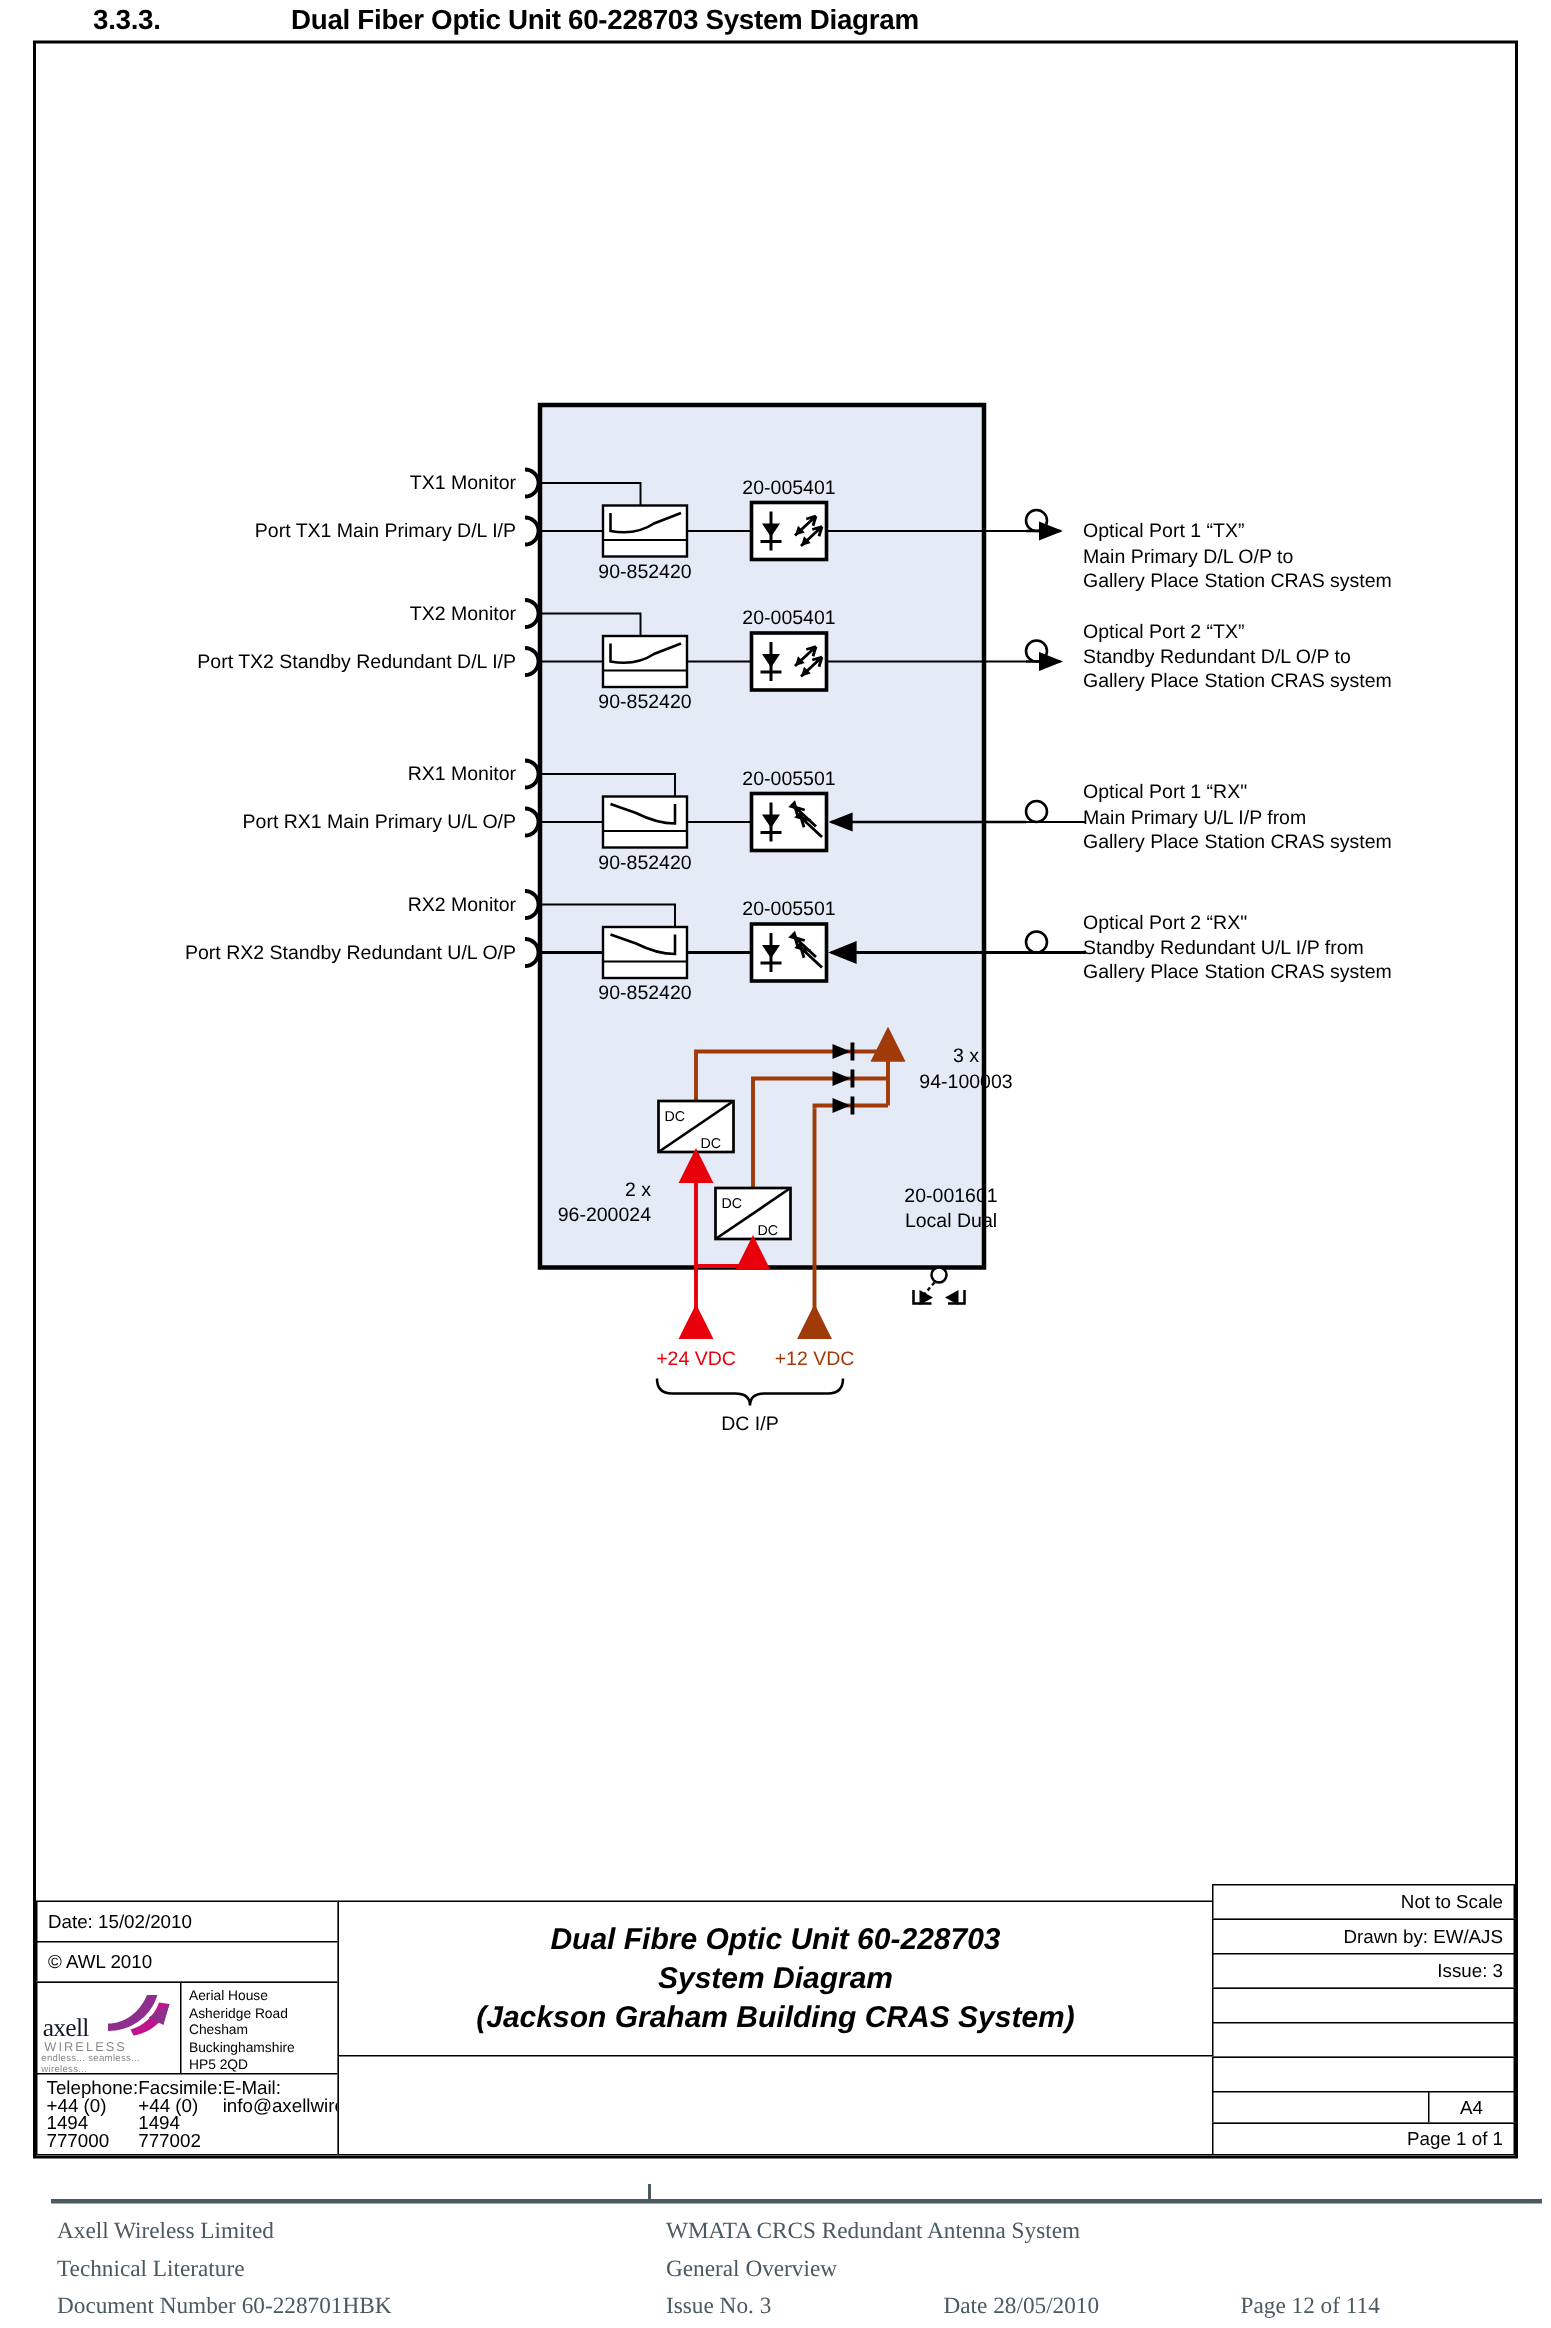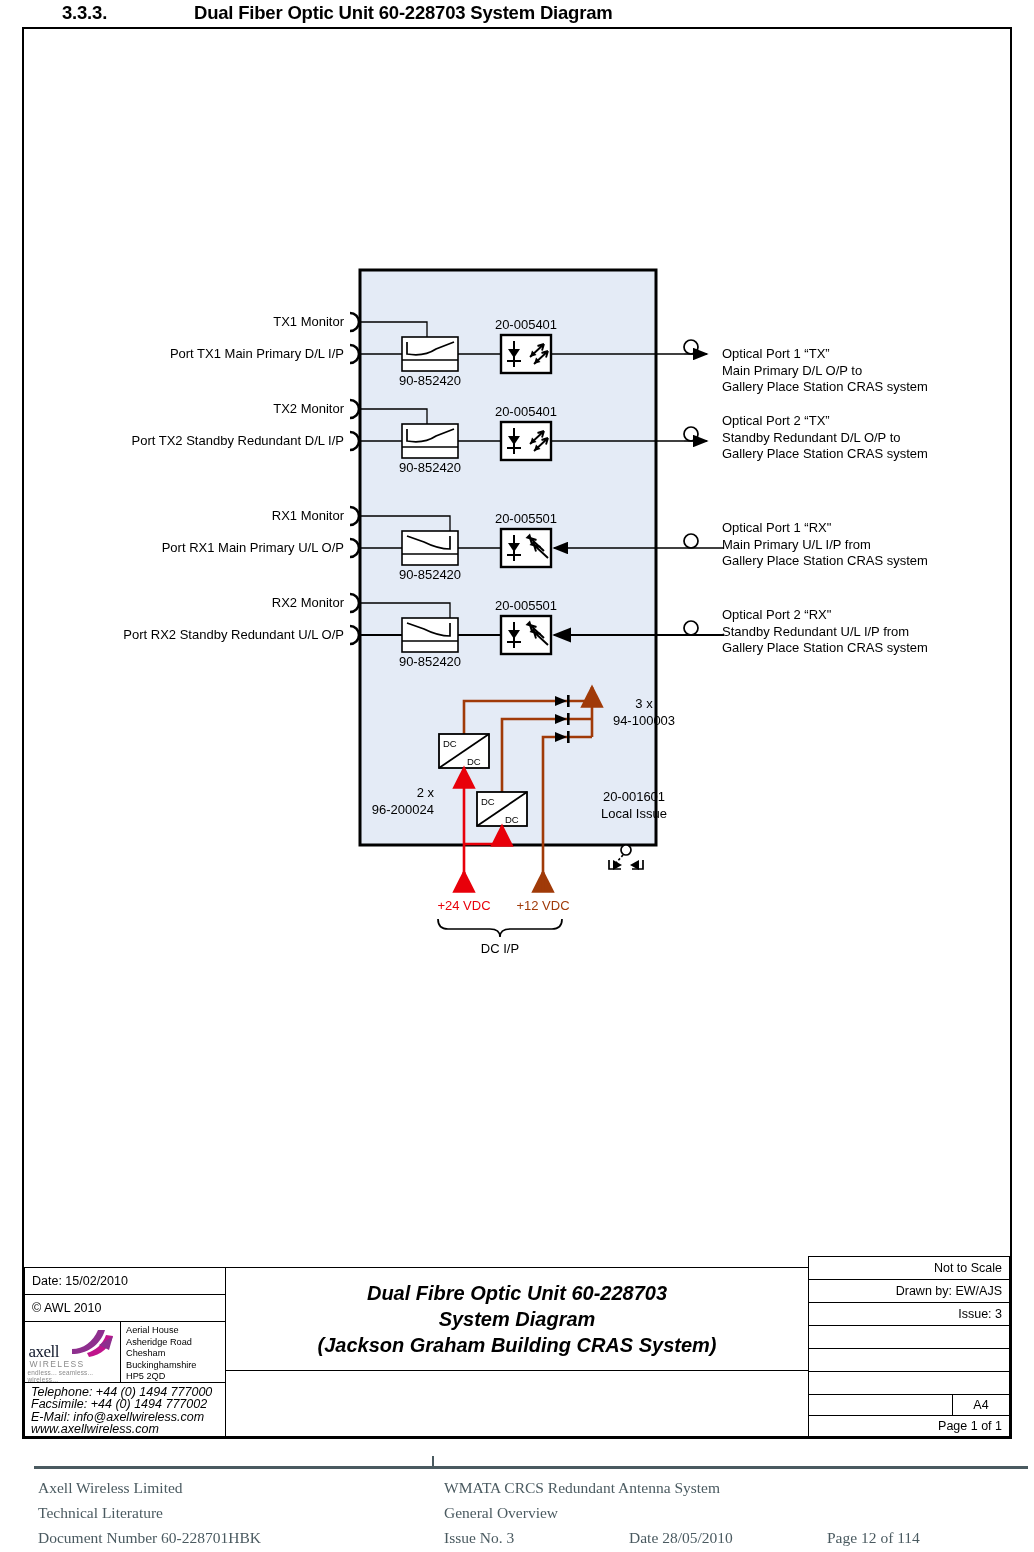--- a/index.html
+++ b/index.html
@@ -78,23 +78,22 @@
     font-size: 20px; font-weight: bold;
     text-align: center; line-height: 26px;
     width: 100%;
     font-style: italic;
   }
 
   #contact-box {
     align-items: flex-start !important;
     padding-top: 4px;
     padding-left: 6px;
-    flex-direction: column;
-    justify-content: space-between;
-    font-style: italic;
+    flex-direction: row;
+    justify-content: flex-start;
   }
   #addr-box {
     align-items: stretch !important;
     padding: 0 !important;
   }
   #addr-box .logo-cell {
     width: 96px; display:flex; align-items:center; justify-content:center;
     border-right: 1px solid #000;
   }
   #addr-box .addr-cell {
@@ -370,21 +369,21 @@
       <div>Gallery Place Station CRAS system</div>
     </div>
 
     <div class="dlabel c" style="left:560px; top:667px; width:120px;">3 x</div>
     <div class="dlabel c" style="left:560px; top:684px; width:120px;">94-100003</div>
 
     <div class="dlabel r" style="left:300px; top:756px; width:110px;">2 x</div>
     <div class="dlabel r" style="left:300px; top:773px; width:110px;">96-200024</div>
 
     <div class="dlabel c" style="left:535px; top:760px; width:150px;">20-001601</div>
-    <div class="dlabel c" style="left:535px; top:777px; width:150px;">Local Issue</div>
+    <div class="dlabel c" style="left:535px; top:777px; width:150px;">Local Dual</div>
 
     <div class="dlabel c red" style="left:385px; top:869px; width:110px;">+24 VDC</div>
     <div class="dlabel c brown" style="left:464px; top:869px; width:110px;">+12 VDC</div>
     <div class="dlabel c" style="left:416px; top:912px; width:120px;">DC I/P</div>
   </div>
 
   <div id="title-block">
 
     <div class="tb pl" style="left:0;   top:0;   width:202px; height:28px;">Date: 15/02/2010</div>
     <div class="tb pl" style="left:0;   top:27px; width:202px; height:28px;">© AWL 2010</div>

